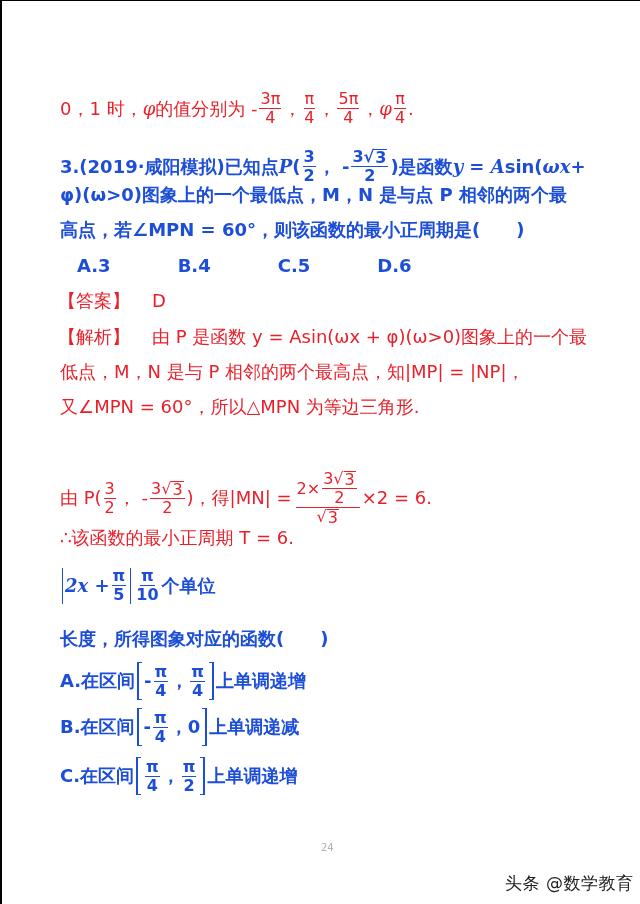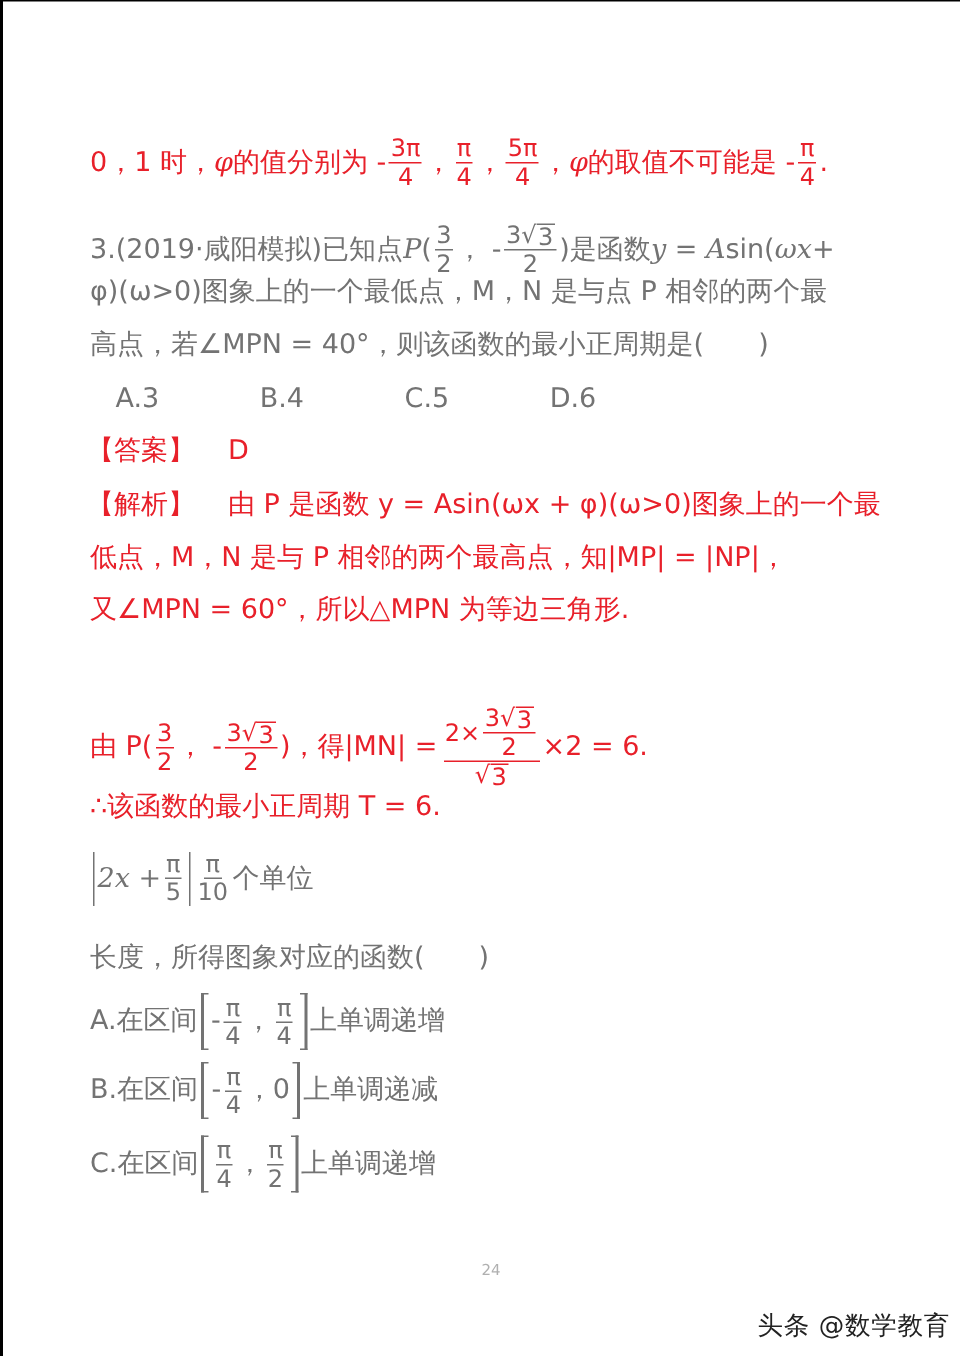--- a/index.html
+++ b/index.html
@@ -8,21 +8,21 @@
     font-family:"DejaVu Sans", "Liberation Sans", sans-serif;
     color:#111111;
   }
   .frame-top { position:absolute; left:0; top:0; width:640px; height:1px; background:#000; }
   .frame-left { position:absolute; left:0; top:0; width:2px; height:904px; background:#000; }
   .line {
     position:absolute; left:60px; white-space:nowrap; font-size:18px; line-height:22px;
     display:flex; align-items:center;
   }
   .red { color:#e8202a; }
-  .black { color:#737373; }
+  .black { color:#1d4ed8;font-weight:bold; }
   i, .it { font-style:italic; font-family:"DejaVu Serif", "Liberation Serif", serif; }
   .frac {
     display:inline-flex; flex-direction:column; align-items:center; vertical-align:middle;
     margin:0 2px; font-size:16px; line-height:18px;
   }
   .frac .num { padding:0 1px; border-bottom:1.5px solid currentColor; }
   .frac .den { padding:0 1px; }
   .sqrt { display:inline-flex; align-items:flex-end; }
   .sqrt .rad { font-size:16px; }
   .sqrt .under { border-top:1.5px solid currentColor; padding:0 1px; line-height:16px; }
@@ -53,21 +53,20 @@
       <span class="num">π</span>
       <span class="den">4</span>
     </span>
   <span>，</span>
   <span class="frac">
       <span class="num">5π</span>
       <span class="den">4</span>
     </span>
   <span>，</span>
   <span class="it">φ</span>
-  <span>的取值不可能是 -</span>
   <span class="frac">
       <span class="num">π</span>
       <span class="den">4</span>
     </span>
   <span>.</span>
 </div>
 
 <div class="line black" style="top:148px;">
   <span>3.(2019·咸阳模拟)已知点 </span>
   <span class="it">P</span>
@@ -84,21 +83,21 @@
         </span></span>
     <span class="den">2</span>
   </span>
   <span>)是函数 </span>
   <span class="it">y = A</span>
   <span>sin(</span>
   <span class="it">ωx</span>
   <span> +</span>
 </div>
 <div class="line black" style="top:184px;">φ)(ω&gt;0)图象上的一个最低点，M，N 是与点 P 相邻的两个最</div>
-<div class="line black" style="top:219px;">高点，若∠MPN = 40°，则该函数的最小正周期是(　　)</div>
+<div class="line black" style="top:219px;">高点，若∠MPN = 60°，则该函数的最小正周期是(　　)</div>
 <div class="line black" style="top:255px;">
   <span class="opt">A.3</span>
   <span class="opt">B.4</span>
   <span class="opt">C.5</span>
   <span class="opt">D.6</span>
 </div>
 
 <div class="line red" style="top:290px; left:58px;">
   <span>【答案】</span>
   <span class="sp2"></span>

